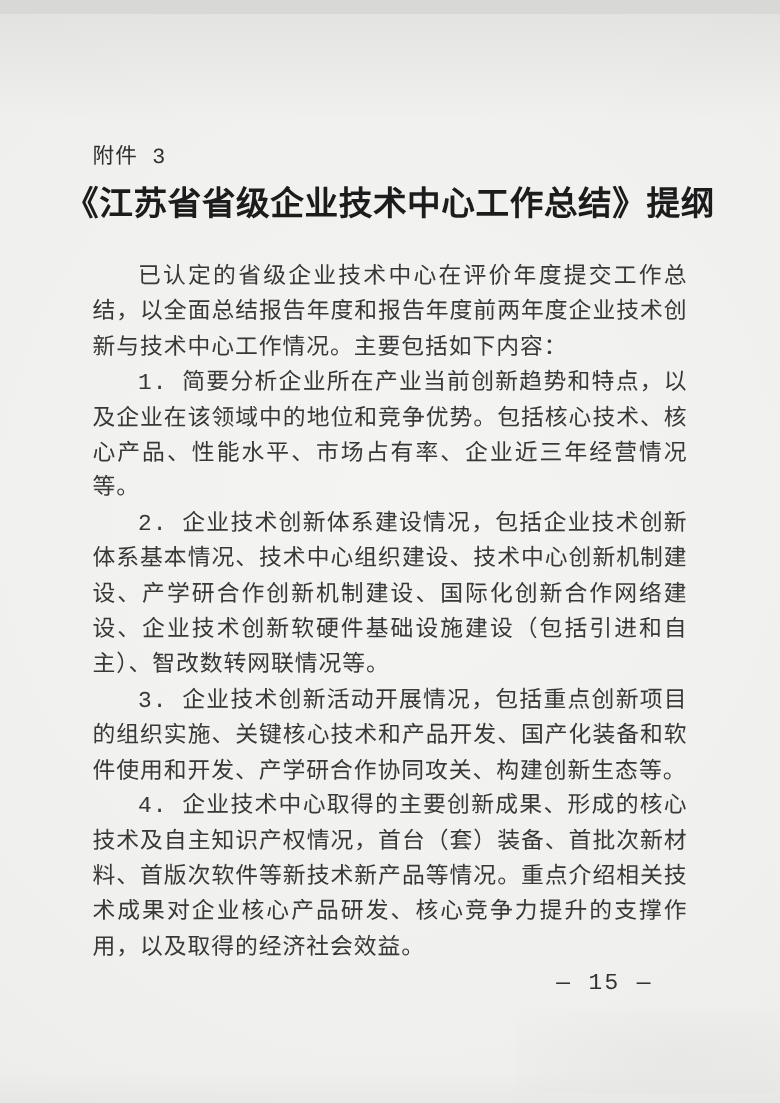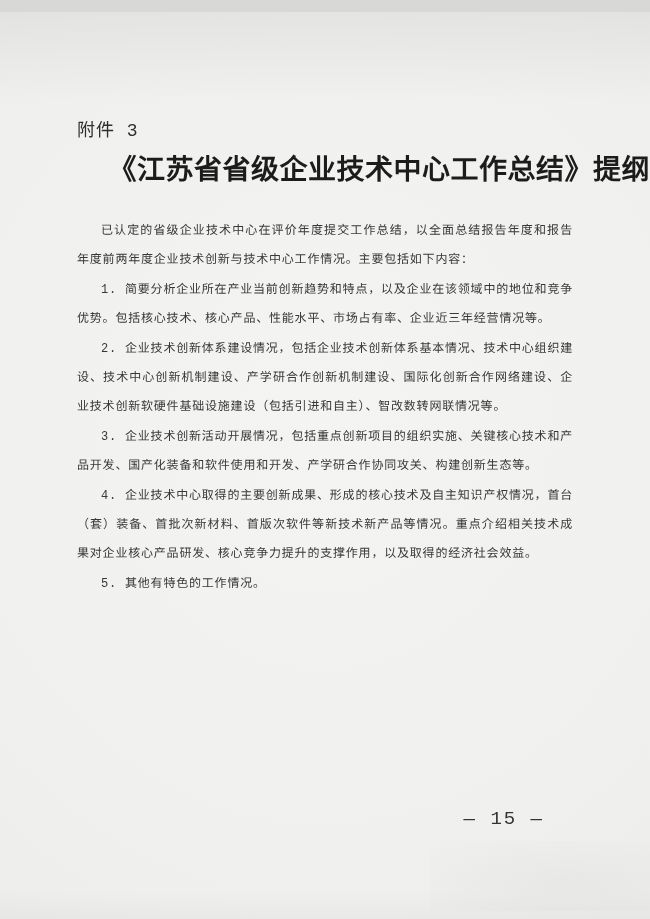--- a/index.html
+++ b/index.html
@@ -43,33 +43,33 @@
     top: 103px;
     font-size: 18px;
     letter-spacing: 1px;
     color: #2e2e2e;
   }
   .doc-title {
     position: absolute;
     left: 0;
     top: 135px;
     width: 100%;
-    text-align: right;
+    text-align: center;
     font-size: 28px;
     font-weight: bold;
     letter-spacing: 0.5px;
     color: #1c1c1c;
     margin: 0;
   }
   .doc-body {
     position: absolute;
     left: 77px;
     top: 205px;
     width: 496px;
-    font-size: 12px;
+    font-size: 19px;
     line-height: 29.4px;
     letter-spacing: 0.8px;
     text-align: justify;
     text-justify: inter-ideograph;
     color: #383838;
   }
   .doc-body p {
     margin: 0;
     text-indent: 2em;
   }
@@ -94,18 +94,17 @@
   <div class="attachment-label">附件 3</div>
 
   <h1 class="doc-title">《江苏省省级企业技术中心工作总结》提纲</h1>
 
   <div class="doc-body">
     <p>已认定的省级企业技术中心在评价年度提交工作总结，以全面总结报告年度和报告年度前两年度企业技术创新与技术中心工作情况。主要包括如下内容：</p>
     <p>1. 简要分析企业所在产业当前创新趋势和特点，以及企业在该领域中的地位和竞争优势。包括核心技术、核心产品、性能水平、市场占有率、企业近三年经营情况等。</p>
     <p>2. 企业技术创新体系建设情况，包括企业技术创新体系基本情况、技术中心组织建设、技术中心创新机制建设、产学研合作创新机制建设、国际化创新合作网络建设、企业技术创新软硬件基础设施建设（包括引进和自主）、智改数转网联情况等。</p>
     <p>3. 企业技术创新活动开展情况，包括重点创新项目的组织实施、关键核心技术和产品开发、国产化装备和软件使用和开发、产学研合作协同攻关、构建创新生态等。</p>
     <p>4. 企业技术中心取得的主要创新成果、形成的核心技术及自主知识产权情况，首台（套）装备、首批次新材料、首版次软件等新技术新产品等情况。重点介绍相关技术成果对企业核心产品研发、核心竞争力提升的支撑作用，以及取得的经济社会效益。</p>
-    <p>5. 其他有特色的工作情况。</p>
   </div>
 
   <div class="page-number">— 15 —</div>
 
 </div>
 
 </body></html>

